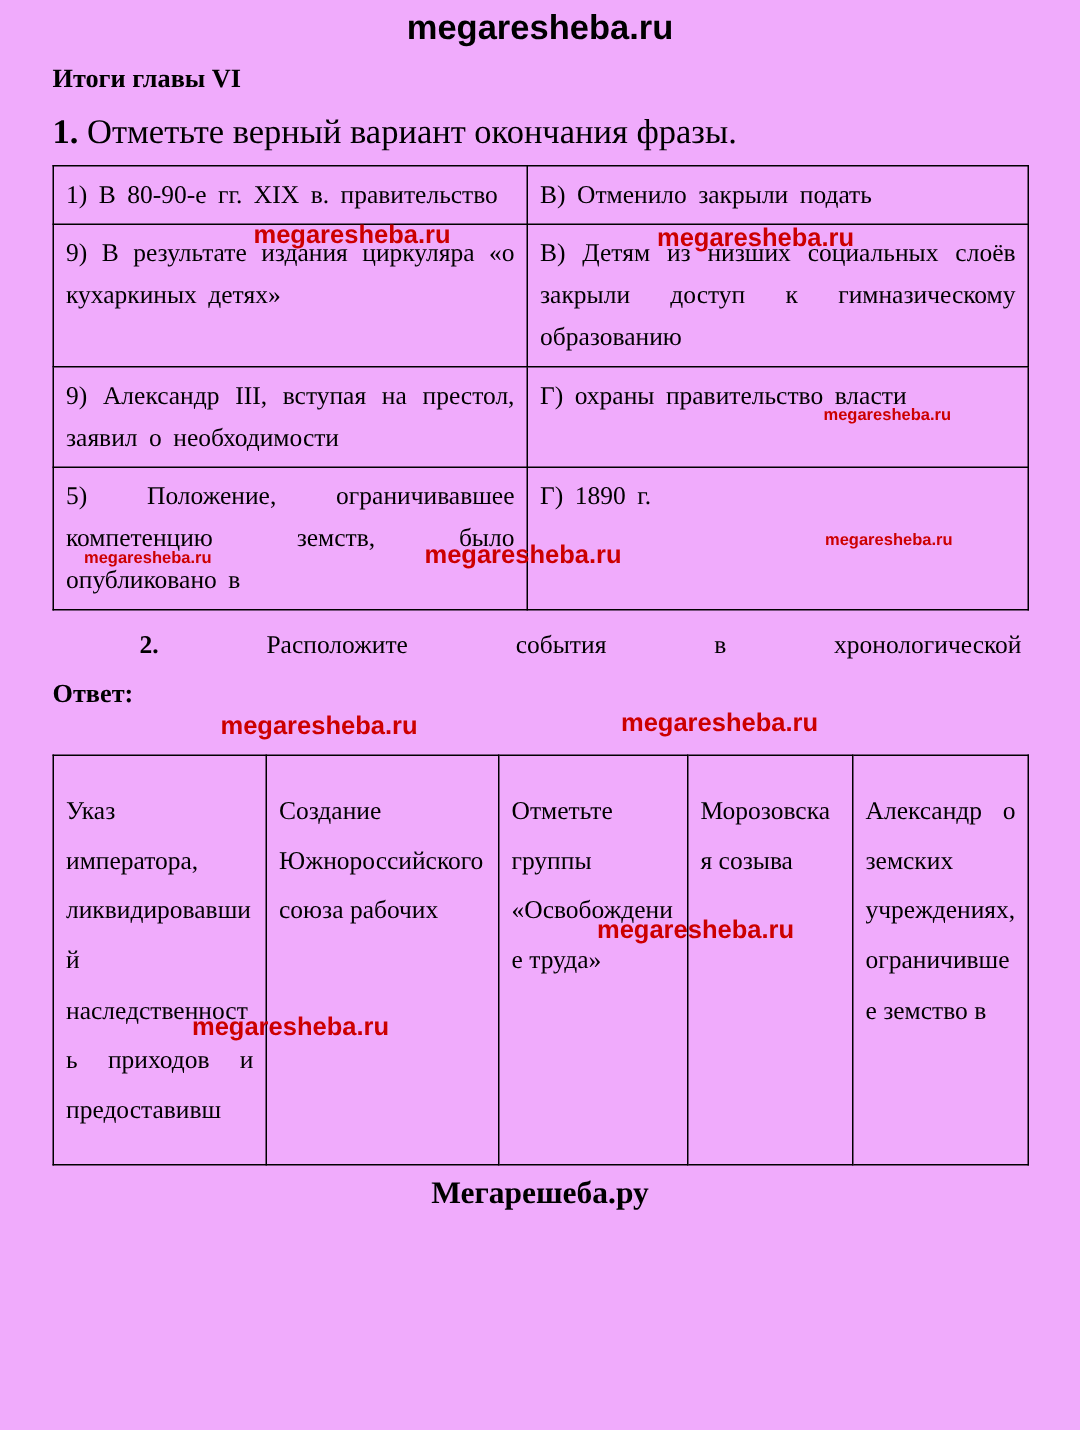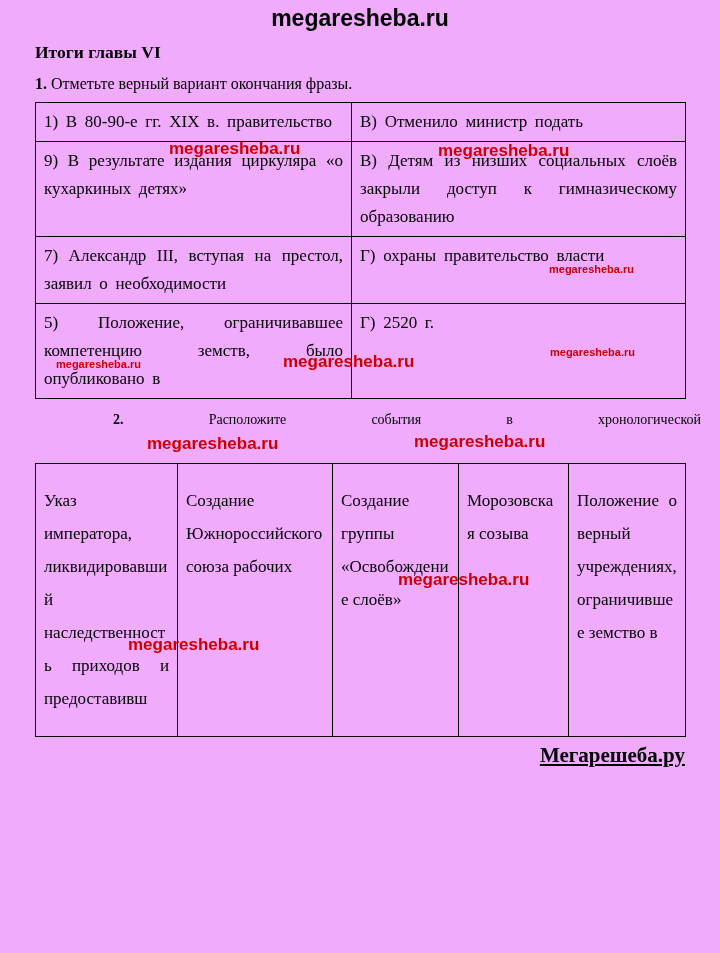--- a/index.html
+++ b/index.html
@@ -9,21 +9,21 @@
     background:#f0abfc; color:#000; overflow:hidden;
     font-family:"Liberation Serif", serif;
   }
   .site-title {
     padding-top:5px; text-align:center;
     font-family:"Liberation Sans", sans-serif; font-weight:700; font-size:23px;
     color:#000;
   }
   .content { margin:0 35px; }
   .chapter { margin:10px 0 12px; font-size:17.5px; font-weight:700; }
-  .q1 { margin:8px 0 9px; font-size:16px; }
+  .q1 { margin:8px 0 9px; font-size:23px; }
   .num { font-weight:700; }
 
   .tbl { border-collapse:collapse; width:650px; table-layout:fixed; }
   .tbl td {
     border:1px solid #000; vertical-align:top; position:relative;
     text-align:justify;
   }
   .tbl-quiz td { padding:5px 8px; font-size:17px; line-height:1.65; word-spacing:0.2em; }
   .tbl-timeline { margin-top:2px; }
   .tbl-timeline td {
@@ -32,29 +32,29 @@
   }
 
   .wm {
     position:absolute; color:var(--watermark,#cc0000);
     font-family:"Liberation Sans", sans-serif; font-weight:700;
     white-space:nowrap; z-index:3; line-height:1.1;
   }
   .wm-lg { font-size:17px; }
   .wm-sm { font-size:11px; }
 
-  .q2 { margin:8px 0 0 78px; width:588px; font-size:14px; line-height:1.8; }
+  .q2 { margin:8px 0 0 58px; width:588px; font-size:17px; line-height:1.8; }
   .q2-line1 { display:block; text-align:justify; text-align-last:justify; }
   .q2-line2 { display:block; }
 
   .answer-label { margin:6px 0 0; font-size:17.5px; font-weight:700; }
   .wm-row { position:relative; height:28px; }
 
   .site-footer {
-    margin-top:6px; text-align:right; font-size:21px; font-weight:700;text-decoration:underline;
+    margin-top:6px; text-align:center; font-size:21px; font-weight:700;
   }
 </style>
 </head>
 <body>
 
 <div class="page">
 
   <header class="site-title">megaresheba.ru</header>
 
   <main class="content">
@@ -68,59 +68,60 @@
           <col style="width:316px">
           <col style="width:334px">
         </colgroup>
       <tbody>
         <tr>
           <td>
             <span>1) В 80-90-е гг. XIX в. правительство</span>
             <span class="wm wm-lg" style="left:133px;top:37px">megaresheba.ru</span>
           </td>
           <td>
-            <span>В) Отменило министр подать</span>
+            <span>В) Отменило закрыли подать</span>
             <span class="wm wm-lg" style="left:86px;top:39px">megaresheba.ru</span>
           </td>
         </tr>
         <tr>
           <td>
             <span>9) В результате издания циркуляра «о кухаркиных детях»</span>
           </td>
           <td>
             <span>В) Детям из низших социальных слоёв закрыли доступ к гимназическому образованию</span>
           </td>
         </tr>
         <tr>
           <td>
-            <span>7) Александр III, вступая на престол, заявил о необходимости</span>
+            <span>9) Александр III, вступая на престол, заявил о необходимости</span>
           </td>
           <td>
             <span>Г) охраны правительство власти</span>
             <span class="wm wm-sm" style="left:197px;top:26px">megaresheba.ru</span>
           </td>
         </tr>
         <tr>
           <td>
             <span>5) Положение, ограничивавшее компетенцию земств, было опубликовано в</span>
             <span class="wm wm-sm" style="left:20px;top:54px">megaresheba.ru</span>
             <span class="wm wm-lg" style="left:247px;top:49px">megaresheba.ru</span>
           </td>
           <td>
-            <span>Г) 2520 г.</span>
+            <span>Г) 1890 г.</span>
             <span class="wm wm-sm" style="left:198px;top:42px">megaresheba.ru</span>
           </td>
         </tr>
       </tbody>
     </table>
 
     <p class="q2">
       <span class="q2-line1"><span class="num">2.</span> <span>Расположите события в хронологической</span></span>
     </p>
 
+    <p class="answer-label">Ответ:</p>
 
     <div class="wm-row">
       <span class="wm wm-lg" style="left:112px;top:2px">megaresheba.ru</span>
       <span class="wm wm-lg" style="left:379px;top:0">megaresheba.ru</span>
     </div>
 
     <table class="tbl tbl-timeline">
       <colgroup>
         <col style="width:142px">
           <col style="width:155px">
@@ -131,28 +132,28 @@
       <tbody>
         <tr>
           <td>
             <span>Указ императора, ликвидировавший наследственность приходов и предоставивш</span>
             <span class="wm wm-lg" style="left:92px;top:172px">megaresheba.ru</span>
           </td>
           <td>
             <span>Создание Южнороссийского союза рабочих</span>
           </td>
           <td>
-            <span>Создание группы «Освобождение слоёв»</span>
+            <span>Отметьте группы «Освобождение труда»</span>
             <span class="wm wm-lg" style="left:65px;top:107px">megaresheba.ru</span>
           </td>
           <td>
             <span>Морозовская созыва</span>
           </td>
           <td>
-            <span>Положение о верный учреждениях, ограничившее земство в</span>
+            <span>Александр о земских учреждениях, ограничившее земство в</span>
           </td>
         </tr>
       </tbody>
     </table>
 
     <footer class="site-footer">Мегарешеба.ру</footer>
 
   </main>
 </div>
 

